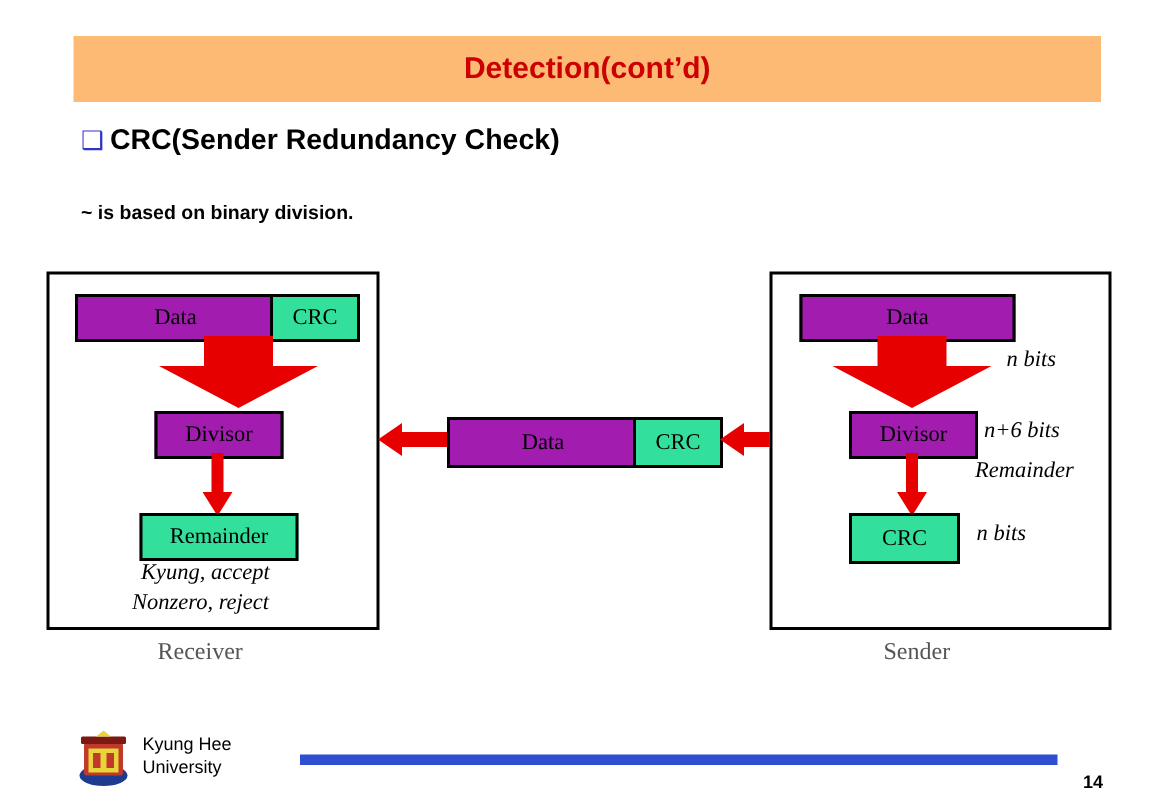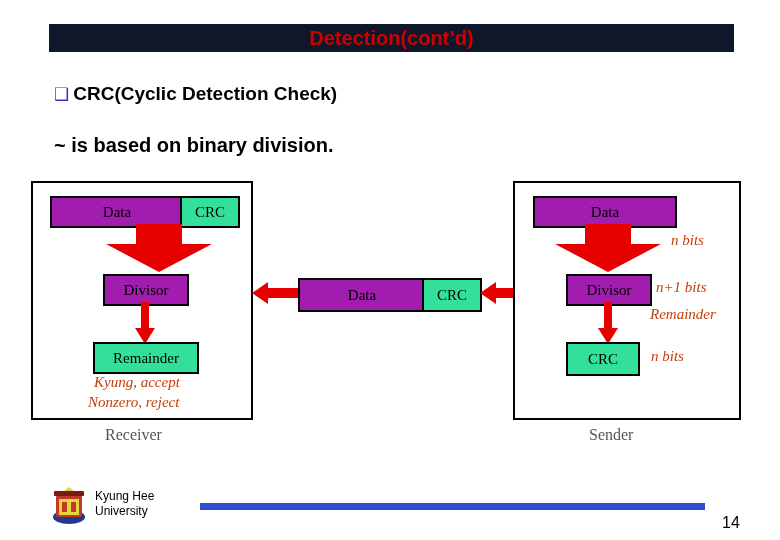--- a/index.html
+++ b/index.html
@@ -6,43 +6,43 @@
   body{
     width:780px;height:540px;
     background:#ffffff;
     font-family:"Liberation Sans", sans-serif;
     position:relative;
     overflow:hidden;
   }
   
   .title-bar{
     position:absolute;
-    left:49px;top:24px;width:685px;height:28px;
-    background:#0f172a;
+    left:49px;top:24px;width:685px;height:44px;
+    background:#fdba74;
     display:flex;align-items:center;justify-content:center;
   }
   .title-text{
     font-size:20px;font-weight:bold;color:#cc0000;
     letter-spacing:0px;
   }
   
   .bullet-row{
     position:absolute;left:54px;top:83px;
     display:flex;align-items:center;
   }
   .bullet-glyph{
     color:#3333cc;font-size:17px;margin-right:4px;line-height:1;
     font-family:"DejaVu Sans", sans-serif;
   }
   .bullet-text{
     font-size:19px;font-weight:bold;color:#000000;
   }
   .subline{
     position:absolute;left:54px;top:134px;
-    font-size:20px;font-weight:bold;color:#000000;text-align:center;
+    font-size:13px;font-weight:bold;color:#000000;text-align:center;
   }
   
   .figure{
     position:absolute;left:28px;top:178px;width:724px;height:270px;
   }
   .panel{
     position:absolute;border:2px solid #000;background:#ffffff;
   }
   .panel.left{left:3px;top:3px;width:218px;height:235px;}
   .panel.right{left:485px;top:3px;width:224px;height:235px;}
@@ -50,21 +50,21 @@
   .box{
     position:absolute;border:2px solid #000;background:#a21caf;
     display:flex;align-items:center;justify-content:center;
     font-family:"Liberation Serif", serif;
     font-size:15px;color:#000;
   }
   .box.green{background:#33e09b;text-align:right;}
   .plain-label{
     position:absolute;
     font-family:"Liberation Serif", serif;
-    font-size:15px;color:#c2410c;white-space:nowrap;
+    font-size:15px;color:#000000;white-space:nowrap;
   }
   .plain-label.italic{font-style:italic;}
 
   
   .fat-arrow{
     position:absolute;
   }
   .thin-arrow{position:absolute;}
 
   .caption{
@@ -80,33 +80,33 @@
   .footer-univ{
     position:absolute;left:95px;top:489px;
     font-size:12px;font-weight:normal;color:#000;line-height:15px;
   }
   .footer-rule{
     position:absolute;left:200px;top:503px;width:505px;height:7px;
     background:#2f4fd0;
   }
   .page-num{
     position:absolute;left:722px;top:514px;
-    font-size:16px;font-weight:normal;color:#000;
+    font-size:12px;font-weight:bold;color:#000;
   }
 </style>
 </head>
 <body>
 
 <div class="title-bar">
   <div class="title-text">Detection(cont’d)</div>
 </div>
 
 <div class="bullet-row">
   <span class="bullet-glyph">❑</span>
-  <span class="bullet-text">CRC(Cyclic Detection Check)</span>
+  <span class="bullet-text">CRC(Sender Redundancy Check)</span>
 </div>
 <div class="subline">~ is based on binary division.</div>
 
 <div class="figure">
 
   <div class="panel left"></div>
 
   <div class="box" style="left:22px;top:18px;width:130px;height:28px;">Data</div>
   <div class="box green" style="left:152px;top:18px;width:56px;height:28px;">CRC</div>
 
@@ -142,21 +142,21 @@
 
   <div class="box" style="left:505px;top:18px;width:140px;height:28px;">Data</div>
 
   <div class="plain-label italic" style="left:643px;top:54px;">n bits</div>
 
   <svg class="fat-arrow" style="left:527px;top:46px;" width="106" height="48" viewBox="0 0 106 48">
     <polygon points="30,0 76,0 76,20 106,20 53,48 0,20 30,20" fill="#e60000"></polygon>
   </svg>
 
   <div class="box" style="left:538px;top:96px;width:82px;height:28px;">Divisor</div>
-  <div class="plain-label italic" style="left:628px;top:101px;">n+1 bits</div>
+  <div class="plain-label italic" style="left:628px;top:101px;">n+6 bits</div>
 
   <div class="plain-label italic" style="left:622px;top:128px;">Remainder</div>
 
   <svg class="thin-arrow" style="left:570px;top:124px;" width="20" height="42" viewBox="0 0 20 42">
     <polygon points="6,0 14,0 14,26 20,26 10,42 0,26 6,26" fill="#e60000"></polygon>
   </svg>
 
   <div class="box green" style="left:538px;top:164px;width:70px;height:30px;">CRC</div>
   <div class="plain-label italic" style="left:623px;top:170px;">n bits</div>
 

